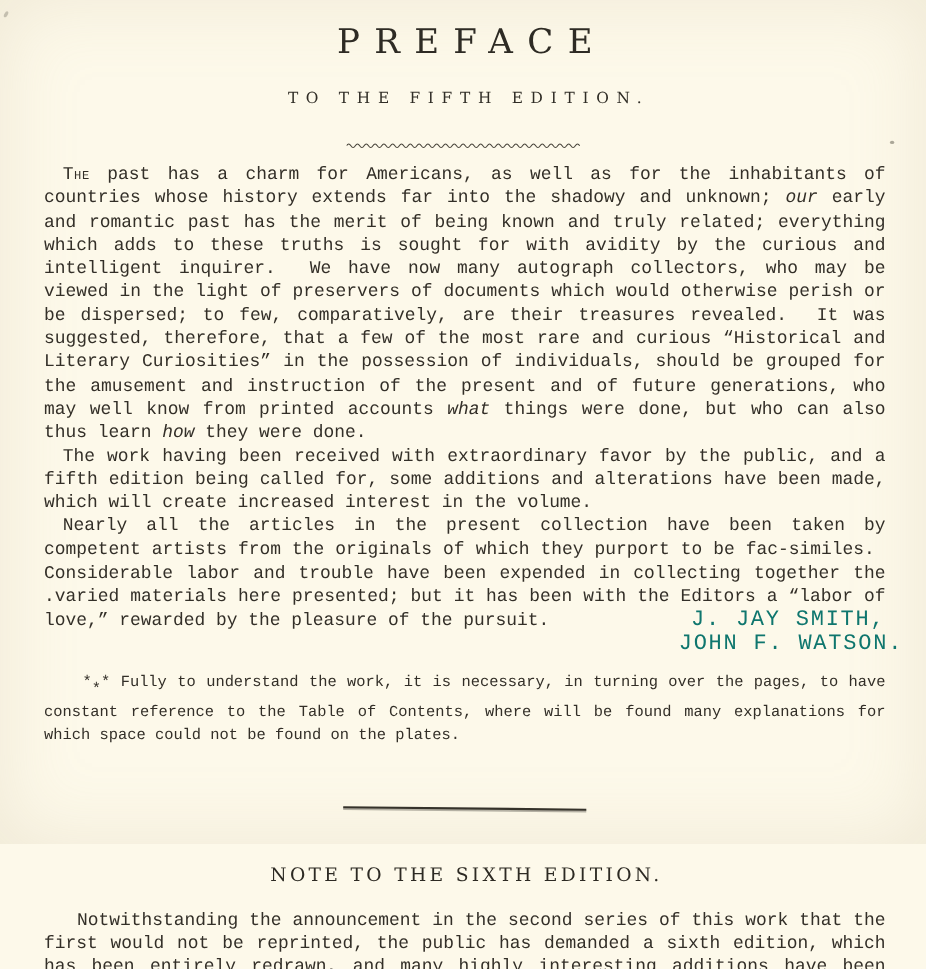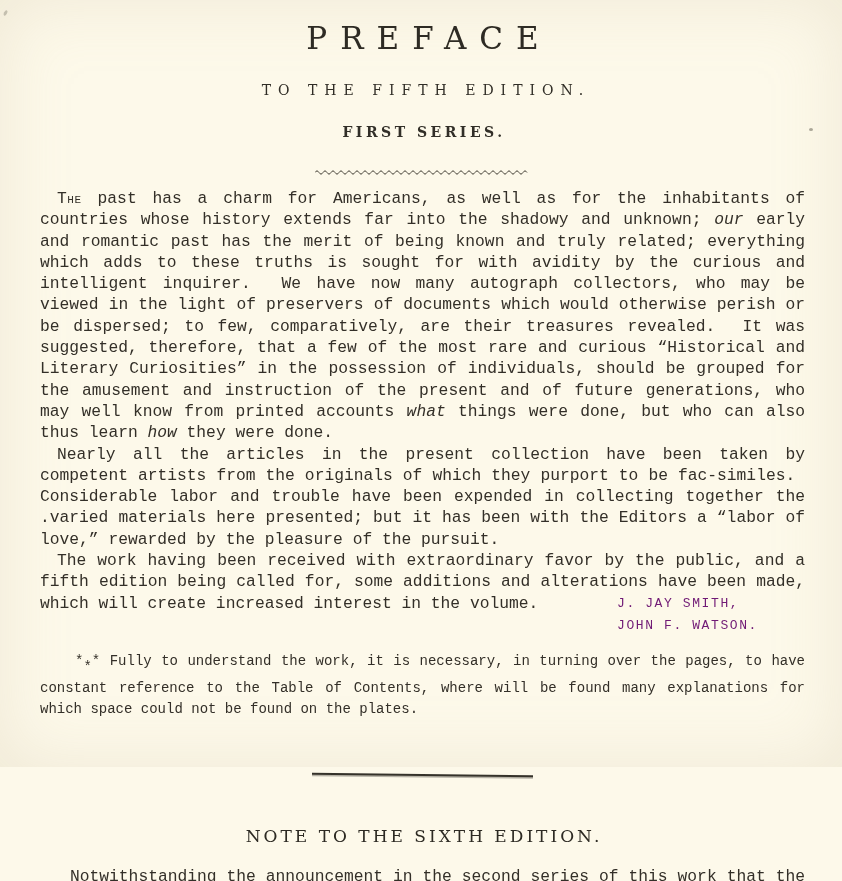--- a/index.html
+++ b/index.html
@@ -46,23 +46,23 @@
     text-align:justify;
     text-justify:inter-word;
     font-family:Liberation Mono, monospace;
   }
   p.para { margin:0; text-indent:17px; }
   .run-i { font-style:italic; }
   .run-sc { font-variant:small-caps; letter-spacing:0.6px; }
   .run-low { vertical-align:-0.42em; }
   .signatures {
     margin:-21.3px 0 0 577px;
-    font-size:13px; letter-spacing:1.6px; line-height:22.5px;
-    text-align:left; white-space:nowrap;
-    color:#701a75;
+    font-size:20px; letter-spacing:1.6px; line-height:22.5px;
+    text-align:right; white-space:nowrap;
+    color:#0f766e;
   }
   p.footnote { margin:13px 0 0 0; text-indent:35px; font-size:14px; }
   
   .divider {
     width:221px; height:2.4px;
     background:#35322a;
     margin:54px auto 0;
     transform:rotate(0.6deg);
     box-shadow:0 1.5px 0 rgba(53,50,42,0.35);
   }
@@ -87,32 +87,31 @@
 </style>
 </head>
 <body>
 
 <div class="page">
 
   <h1 class="title">PREFACE</h1>
 
   <div class="subtitle">TO THE FIFTH EDITION.</div>
 
-  <div class="series">FIRST SERIES.</div>
 
   <div class="wavy">
     <svg width="216" height="7" viewBox="0 0 216 7">
       <path d="M0 4.5 q2 -3.2 4 0 t4 0 t4 0 t4 0 t4 0 t4 0 t4 0 t4 0 t4 0 t4 0 t4 0 t4 0 t4 0 t4 0 t4 0 t4 0 t4 0 t4 0 t4 0 t4 0 t4 0 t4 0 t4 0 t4 0 t4 0 t4 0 t4 0 t4 0 t4 0 t4 0 t4 0 t4 0 t4 0 t4 0 t4 0 t4 0 t4 0 t4 0 t4 0 t4 0 t4 0 t4 0 t4 0 t4 0 t4 0 t4 0 t4 0 t4 0 t4 0 t4 0 t4 0 t4 0 t4 0" fill="none" stroke="#49453b" stroke-width="1"></path>
     </svg>
   </div>
 
   <div class="body-text">
     <p class="para"><span class="run-sc">The</span><span> past has a charm for Americans, as well as for the inhabitants of countries whose history extends far into the shadowy and unknown; </span><span class="run-i">our</span><span> early and romantic past has the merit of being known and truly related; everything which adds to these truths is sought for with avidity by the curious and intelligent inquirer.&nbsp; We have now many autograph collectors, who may be viewed in the light of preservers of documents which would otherwise perish or be dispersed; to few, comparatively, are their treasures revealed.&nbsp; It was suggested, therefore, that a few of the most rare and curious “Historical and Literary Curiosities” in the possession of individuals, should be grouped for the amusement and instruction of the present and of future generations, who may well know from printed accounts </span><span class="run-i">what</span><span> things were done, but who can also thus learn </span><span class="run-i">how</span><span> they were done.</span></p>
+    <p class="para"><span>The work having been received with extraordinary favor by the public, and a fifth edition being called for, some additions and alterations have been made, which will create increased interest in the volume.</span></p>
     <p class="para"><span>Nearly all the articles in the present collection have been taken by competent artists from the originals of which they purport to be fac-similes.&nbsp; Considerable labor and trouble have been expended in collecting together the .varied materials here presented; but it has been with the Editors a “labor of love,” rewarded by the pleasure of the pursuit.</span></p>
-    <p class="para"><span>The work having been received with extraordinary favor by the public, and a fifth edition being called for, some additions and alterations have been made, which will create increased interest in the volume.</span></p>
 
     <div class="signatures">
       <div>J. JAY SMITH,</div>
       <div>JOHN F. WATSON.</div>
     </div>
 
     <p class="footnote"><span>*</span><span class="run-low">*</span><span>*</span><span> Fully to understand the work, it is necessary, in turning over the pages, to have constant reference to the Table of Contents, where will be found many explanations for which space could not be found on the plates.</span></p>
   </div>
 
   <div class="divider"></div>

